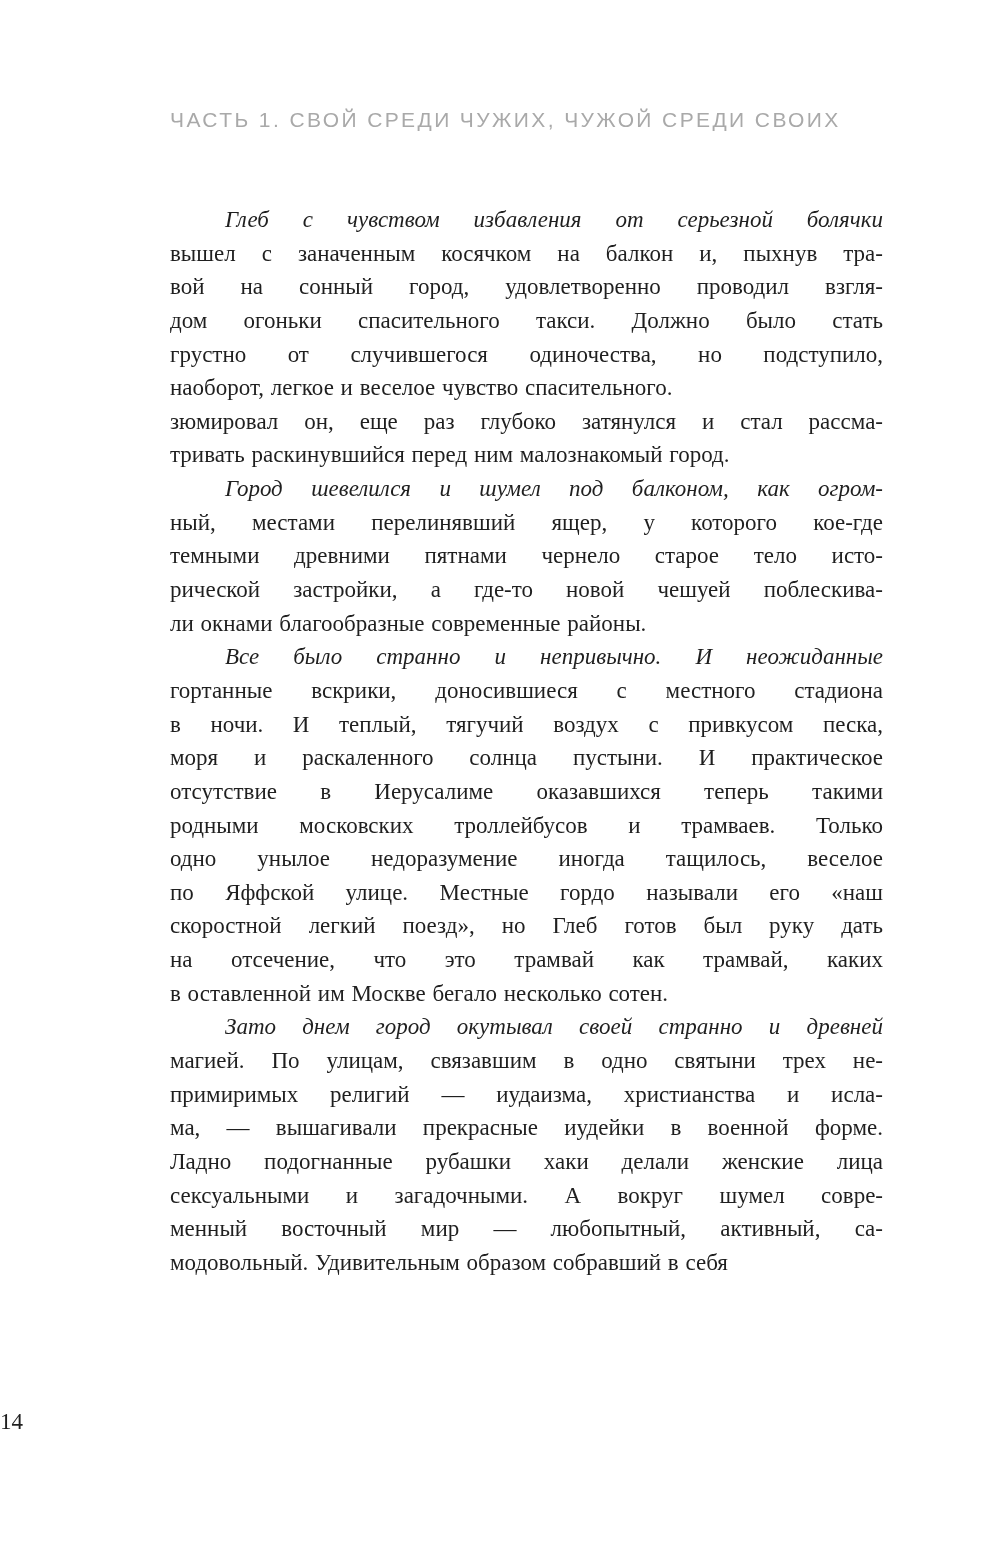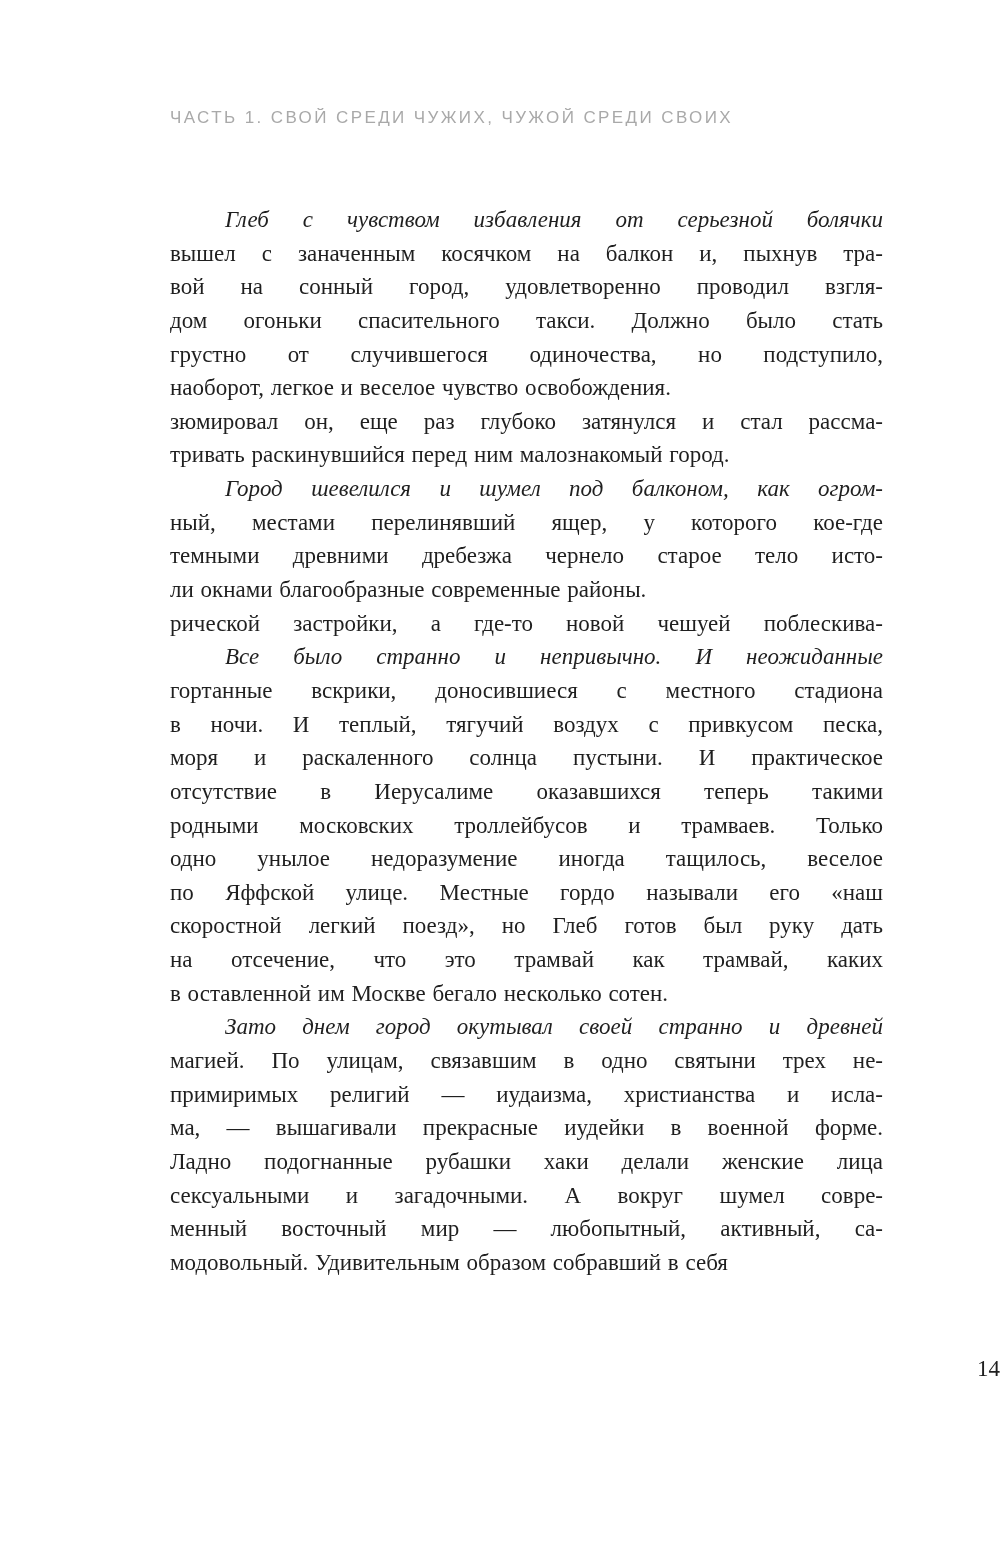--- a/index.html
+++ b/index.html
@@ -13,21 +13,21 @@
     background: #ffffff;
     overflow: hidden;
   }
 
   .running-head {
     position: absolute;
     left: 170px;
     top: 108px;
     width: 716px;
     font-family: "Liberation Sans", sans-serif;
-    font-size: 17px;
+    font-size: 21px;
     font-weight: 400;
     letter-spacing: 2.4px;
     color: #a9a9a9;
     white-space: nowrap;
   }
 
   .body-text {
     position: absolute;
     left: 170px;
     top: 203px;
@@ -43,52 +43,52 @@
     text-align-last: justify;
     overflow: hidden;
     word-spacing: 1px;
   }
   .line.first { text-indent: 55px; font-style: italic; }
   .line.last  { text-align-last: left; }
 
   .page-number {
     position: absolute;
     left: 0;
-    top: 1356px;
+    top: 1409px;
     width: 1000px;
-    text-align: right;
+    text-align: left;
     font-size: 23px;
     color: #1f1f1f;
   }
 </style>
 </head>
 <body>
 
 <div class="page">
   <div class="running-head">ЧАСТЬ 1. СВОЙ СРЕДИ ЧУЖИХ, ЧУЖОЙ СРЕДИ СВОИХ</div>
 
   <div class="body-text">
       <div class="paragraph">
         <div class="line first">Глеб с чувством избавления от серьезной болячки</div>
         <div class="line">вышел с заначенным косячком на балкон и, пыхнув тра-</div>
         <div class="line">вой на сонный город, удовлетворенно проводил взгля-</div>
         <div class="line">дом огоньки спасительного такси. Должно было стать</div>
         <div class="line">грустно от случившегося одиночества, но подступило,</div>
-        <div class="line last">наоборот, легкое и веселое чувство освобождения.</div>
+        <div class="line last">наоборот, легкое и веселое чувство спасительного.</div>
       </div>
       <div class="paragraph">
         <div class="line">зюмировал он, еще раз глубоко затянулся и стал рассма-</div>
         <div class="line last">тривать раскинувшийся перед ним малознакомый город.</div>
       </div>
       <div class="paragraph">
         <div class="line first">Город шевелился и шумел под балконом, как огром-</div>
         <div class="line">ный, местами перелинявший ящер, у которого кое-где</div>
-        <div class="line">темными древними дребезжа чернело старое тело исто-</div>
+        <div class="line">темными древними пятнами чернело старое тело исто-</div>
+        <div class="line">рической застройки, а где-то новой чешуей поблескива-</div>
         <div class="line last">ли окнами благообразные современные районы.</div>
-        <div class="line">рической застройки, а где-то новой чешуей поблескива-</div>
       </div>
       <div class="paragraph">
         <div class="line first">Все было странно и непривычно. И неожиданные</div>
         <div class="line">гортанные вскрики, доносившиеся с местного стадиона</div>
         <div class="line">в ночи. И теплый, тягучий воздух с привкусом песка,</div>
         <div class="line">моря и раскаленного солнца пустыни. И практическое</div>
         <div class="line">отсутствие в Иерусалиме оказавшихся теперь такими</div>
         <div class="line">родными московских троллейбусов и трамваев. Только</div>
         <div class="line">одно унылое недоразумение иногда тащилось, веселое</div>
         <div class="line">по Яффской улице. Местные гордо называли его «наш</div>

